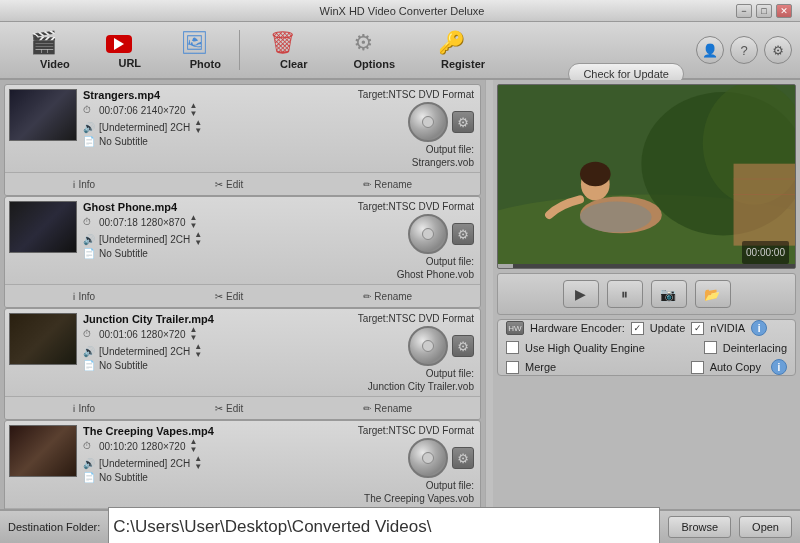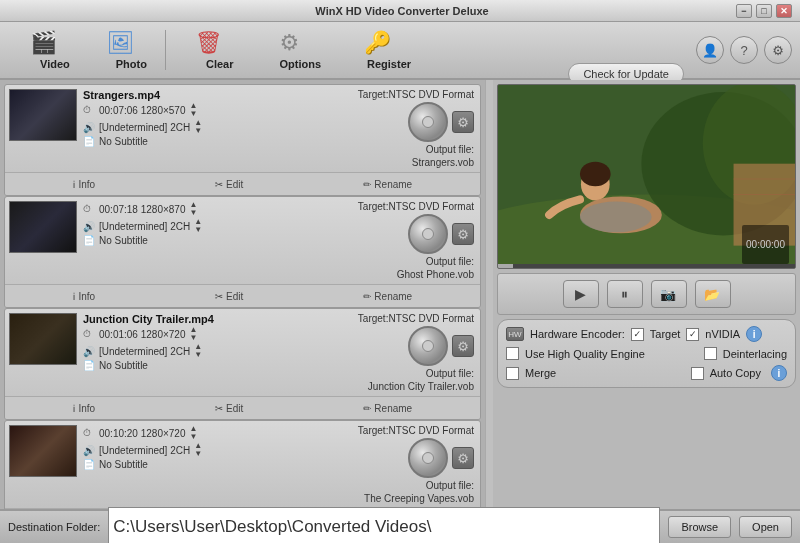--- a/index.html
+++ b/index.html
@@ -14,21 +14,20 @@
 
     
     .title-bar {
       background: linear-gradient(to bottom, #e8e8e8, #c8c8c8);
       height: 22px;
       display: flex;
       align-items: center;
       justify-content: space-between;
       padding: 0 8px;
       border-bottom: 1px solid #999;
-      font-weight: bold;
     }
     .title-bar-title {
       font-size: 11px;
       color: #333;
       flex: 1;
       text-align: center;
     }
     .title-bar-controls {
       display: flex;
       gap: 4px;
@@ -296,21 +295,21 @@
       align-items: center;
       justify-content: center;
     }
     .video-time {
       position: absolute;
       bottom: 4px;
       right: 6px;
       font-size: 10px;
       color: #ccc;
       background: rgba(0,0,0,0.5);
-      padding: 14px 4px;
+      padding: 6px 4px;
       border-radius: 2px;
     }
     .video-progress {
       position: absolute;
       bottom: 0;
       left: 0;
       right: 0;
       height: 4px;
       background: #444;
     }
@@ -340,22 +339,22 @@
       align-items: center;
       justify-content: center;
       cursor: pointer;
       font-size: 14px;
       color: #444;
     }
 
     .options-panel {
       background: linear-gradient(to bottom, #d0d0d0, #c0c0c0);
       border: 1px solid #999;
-      border-radius: 11px;
-      padding: 6px 8px;
+      border-radius: 4px;
+      padding: 0 8px;
       display: flex;
       flex-direction: column;
       gap: 5px;
     }
     .option-row {
       display: flex;
       align-items: center;
       gap: 6px;
       font-size: 11px;
       color: #222;
@@ -504,20 +503,26 @@
   </div>
 </div>
 
 <div class="toolbar">
 
   <div class="toolbar-btn">
     <span class="icon" style="font-size:22px;color:#4a8ad4">🎬</span>
     <span class="label">Video</span>
   </div>
 
+  <div class="toolbar-btn" style="min-width:70px">
+    <span class="icon">
+      <span class="yt-icon"></span>
+    </span>
+    <span class="label">URL</span>
+  </div>
 
   <div class="toolbar-btn">
     <span class="icon" style="font-size:22px;color:#4a8ad4">🖼</span>
     <span class="label">Photo</span>
   </div>
   <div class="toolbar-separator"></div>
 
   <div class="toolbar-btn">
     <span class="icon" style="font-size:22px;color:#cc4444">🗑</span>
     <span class="label">Clear</span>
@@ -549,21 +554,21 @@
     <div id="file-list-container">
         <div class="file-item">
     <div class="file-item-top">
       <div class="file-thumbnail" style="background:linear-gradient(135deg, #1a1a2a 0%, #3a3a4a 50%, #1a1a1a 100%)">
       </div>
       <div class="file-info">
         <div class="file-name">Strangers.mp4</div>
         <div class="file-meta">
           <div class="file-meta-row">
             <span class="file-meta-icon">⏱</span>
-            <span>00:07:06 1280×570</span>
+            <span>00:07:06 2140×720</span>
             <div class="arrows-col">
               <span class="arrow-up">▲</span>
                     <span class="arrow-down">▼</span>
             </div>
           </div>
           <div class="file-meta-row">
             <span class="file-meta-icon">🔊</span>
             <span>[Undetermined] 2CH</span>
             <div class="arrows-col">
               <span class="arrow-up">▲</span>
@@ -599,20 +604,21 @@
         <span>✏</span>
         <span>Rename</span>
       </div>
     </div>
   </div>
         <div class="file-item">
     <div class="file-item-top">
       <div class="file-thumbnail" style="background:linear-gradient(135deg, #1a1a1a 0%, #2a2a3a 50%, #111 100%)">
       </div>
       <div class="file-info">
+        <div class="file-name">Ghost Phone.mp4</div>
         <div class="file-meta">
           <div class="file-meta-row">
             <span class="file-meta-icon">⏱</span>
             <span>00:07:18 1280×870</span>
             <div class="arrows-col">
               <span class="arrow-up">▲</span>
                     <span class="arrow-down">▼</span>
             </div>
           </div>
           <div class="file-meta-row">
@@ -706,20 +712,21 @@
         <span>✏</span>
         <span>Rename</span>
       </div>
     </div>
   </div>
         <div class="file-item">
     <div class="file-item-top">
       <div class="file-thumbnail" style="background:linear-gradient(135deg, #2a1510 0%, #5a4030 50%, #2a1a10 100%)">
       </div>
       <div class="file-info">
+        <div class="file-name">The Creeping Vapes.mp4</div>
         <div class="file-meta">
           <div class="file-meta-row">
             <span class="file-meta-icon">⏱</span>
             <span>00:10:20 1280×720</span>
             <div class="arrows-col">
               <span class="arrow-up">▲</span>
                     <span class="arrow-down">▼</span>
             </div>
           </div>
           <div class="file-meta-row">
@@ -807,21 +814,21 @@
         <span style="font-size:13px">📂</span>
       </div>
     </div>
 
     <div class="options-panel">
 
       <div class="option-row">
         <div class="hw-icon">HW</div>
         <span>Hardware Encoder:</span>
         <div class="checkbox checked"></div>
-        <span>Target</span>
+        <span>Update</span>
         <div class="checkbox checked"></div>
         <span>nVIDIA</span>
         <div class="info-icon">i</div>
       </div>
 
       <div class="option-row">
         <div class="checkbox"></div>
         <span>Use High Quality Engine</span>
         <div style="flex:1"></div>
         <div class="checkbox"></div>

